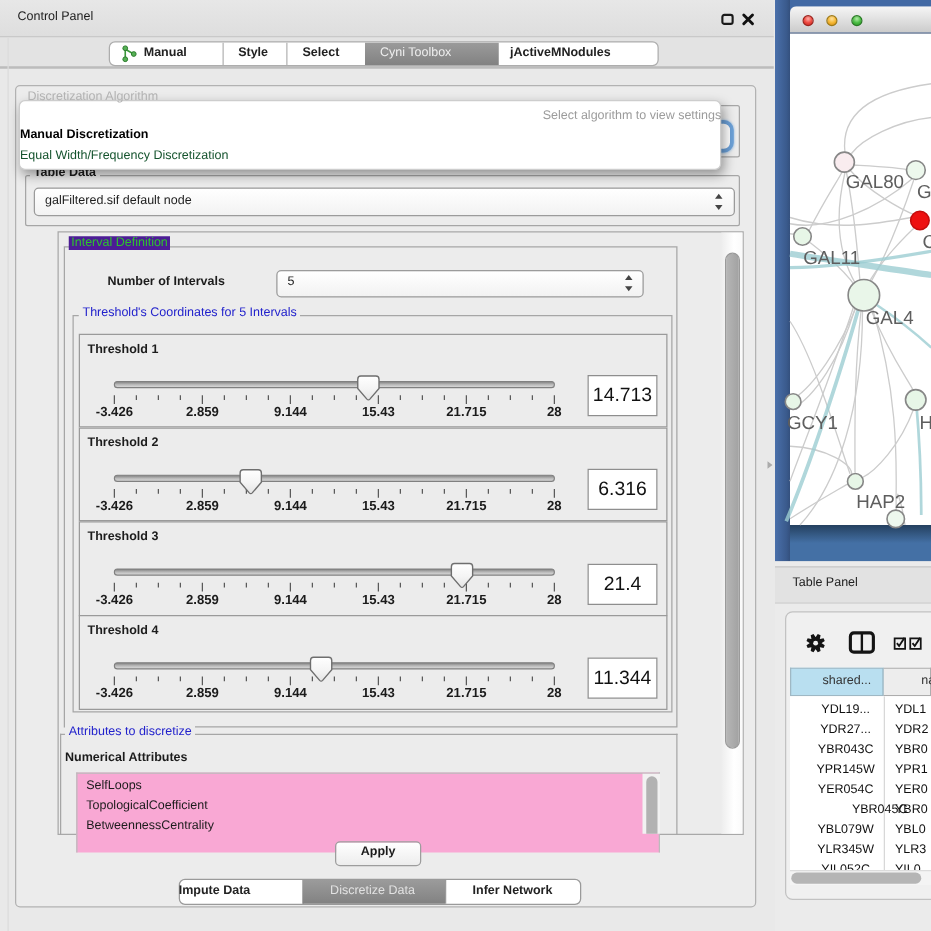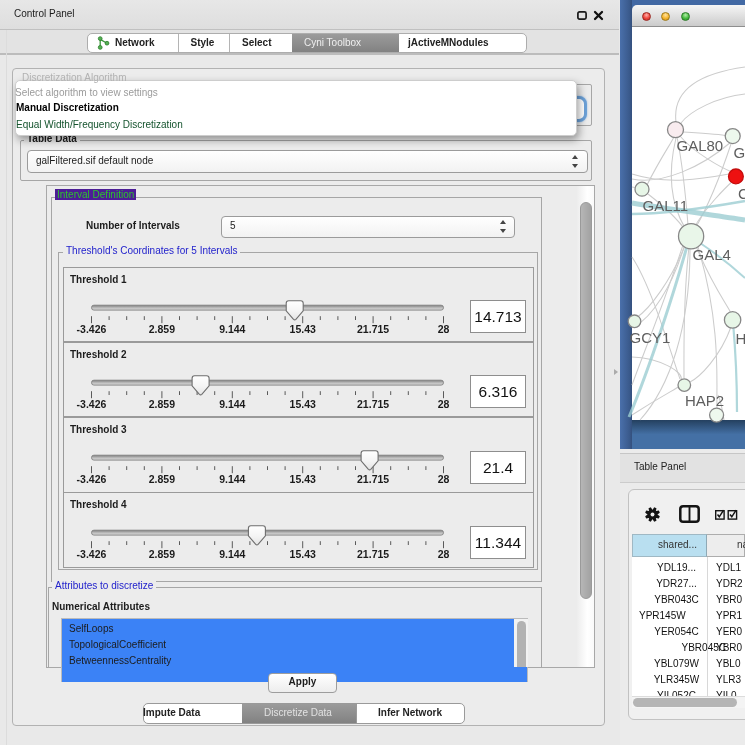--- a/index.html
+++ b/index.html
@@ -28,21 +28,21 @@
   <div style="left:89.5px;top:0;width:1px;height:20px;background:#b4b4b4"></div>
   <div style="left:141px;top:0;width:1px;height:20px;background:#b4b4b4"></div>
   <div style="left:204px;top:0;width:107px;height:20px;background:linear-gradient(#9b9b9b,#7f7f7f)"></div>
 </div>
 <svg style="left:97px;top:36px" width="13" height="14" viewBox="0 0 13 14">
  <path d="M3.2 3.4V10.6M3.6 3.6L9.6 7" stroke="#3a973a" stroke-width="1.3" fill="none"></path>
  <circle cx="3.2" cy="2.6" r="1.9" fill="#55b055" stroke="#2c7d2c" stroke-width="0.8"></circle>
  <circle cx="3.2" cy="11.4" r="1.9" fill="#55b055" stroke="#2c7d2c" stroke-width="0.8"></circle>
  <circle cx="10" cy="7.2" r="1.9" fill="#55b055" stroke="#2c7d2c" stroke-width="0.8"></circle>
 </svg>
-<div class="t13 b" style="left:115px;top:36.5px;color:#222">Network</div>
+<div class="t13 b" style="left:115px;top:36.5px;color:#222">Manual</div>
 <div class="t13 b" style="left:190.5px;top:36.5px;color:#222">Style</div>
 <div class="t13 b" style="left:242px;top:36.5px;color:#222">Select</div>
 <div class="t13" style="left:304px;top:36.5px;color:#efefef">Cyni Toolbox</div>
 <div class="t13 b" style="left:408px;top:36.5px;color:#222">jActiveMNodules</div>
 
 <div id="outer" style="left:12px;top:68px;width:593px;height:658px;background:#ececec;border:1px solid #b2b2b2;border-radius:4px"></div>
 
 <div style="left:20px;top:84px;width:572px;height:42px;border:1px solid #a6a6a6;border-radius:2px"></div>
 
 <div style="left:558px;top:96px;width:29px;height:26px;border:3px solid #6ca1d8;border-radius:8px;background:#fff;box-shadow:0 0 2px #8ab6e2"></div>
@@ -147,21 +147,21 @@
     <text x="310.1" y="65.9" font-size="10.5" font-weight="bold" fill="#1b1b1b" text-anchor="middle" font-family="Liberation Sans">21.715</text>
     <text x="380.5" y="65.9" font-size="10.5" font-weight="bold" fill="#1b1b1b" text-anchor="middle" font-family="Liberation Sans">28</text>
  <path transform="translate(193.9,33.3)" d="M-8.5 3Q-8.5 0.5 -6 0.5L6 0.5Q8.5 0.5 8.5 3L8.5 10.5L1.2 19Q0 20.2 -1.2 19L-8.5 10.5Z" fill="url(#thg)" stroke="#6e6e6e" stroke-width="1.1"></path>
 </svg>
 <div style="left:470px;top:525.7px;width:56px;height:33px;background:#fff;border:1px solid #8e8e8e"></div>
 <div style="left:470px;top:525.7px;width:56px;height:33px;text-align:center;line-height:33px;font-size:15.5px;color:#111">11.344</div>
 
 <div style="left:48px;top:587px;width:494px;height:81px;border:1px solid #a6a6a6;border-bottom:none"></div>
 <div class="t13" style="left:52px;top:580px;background:#ececec;padding:0 3px;color:#2222cc">Attributes to discretize</div>
 <div class="t13 b" style="left:52px;top:601px">Numerical Attributes</div>
-<div style="left:61px;top:618px;width:467px;height:64px;background:#3b82f6;border:1px solid #bbb;border-bottom:none;overflow:hidden">
+<div style="left:61px;top:618px;width:467px;height:64px;background:#f9a8d4;border:1px solid #bbb;border-bottom:none;overflow:hidden">
   <div class="t13" style="left:7px;top:4px;position:absolute">SelfLoops</div>
   <div class="t13" style="left:7px;top:20px;position:absolute">TopologicalCoefficient</div>
   <div class="t13" style="left:7px;top:36px;position:absolute">BetweennessCentrality</div>
 </div>
 <div style="left:514px;top:619px;width:14px;height:48px;background:#f2f2f2"></div>
 <div style="left:516.5px;top:621px;width:9.5px;height:46px;background:#b2b2b2;border-radius:5px 5px 0 0"></div>
 
 <div style="left:268px;top:673px;width:69px;height:20px;background:linear-gradient(#ffffff,#ededed);border:1px solid #9d9d9d;border-radius:4px"></div>
 <div class="t13 b" style="left:268px;top:676px;width:69px;text-align:center">Apply</div>
 
@@ -173,21 +173,21 @@
 <div class="t13 b" style="left:143px;top:707px;width:98px;text-align:left;color:#222">Impute Data</div>
 <div class="t13" style="left:241px;top:707px;width:114px;text-align:center;color:#e2e2e2">Discretize Data</div>
 <div class="t13 b" style="left:355px;top:707px;width:110px;text-align:center;color:#222">Infer Network</div>
 
 <div style="left:6px;top:30px;width:1px;height:715px;background:#dcdcdc"></div>
 
 <div style="left:614px;top:369px;width:0;height:0;border-top:3px solid transparent;border-bottom:3px solid transparent;border-left:4px solid #ababab"></div>
 
 <div id="popup" style="left:15px;top:80px;width:562px;height:56px;background:#fff;border:1px solid #cdcdcd;border-radius:5px;box-shadow:2px 4px 9px rgba(0,0,0,0.38);z-index:50"></div>
 <div class="t13" style="left:22px;top:72px;color:#b2b2b2;z-index:51">Discretization Algorithm</div>
-<div class="t13" style="left:15px;top:87px;width:562px;text-align:left;color:#9b9b9b;z-index:51">Select algorithm to view settings</div>
+<div class="t13" style="left:15px;top:87px;width:562px;text-align:right;color:#9b9b9b;z-index:51">Select algorithm to view settings</div>
 <div class="t13 b" style="left:16px;top:102px;z-index:51;color:#000">Manual Discretization</div>
 <div class="t13" style="left:16px;top:118.5px;z-index:51;color:#14532d">Equal Width/Frequency Discretization</div>
 
 <div id="bluewin" style="left:620px;top:0;width:125px;height:449px;background:#4269a4"></div>
 <div style="left:620px;top:0;width:12px;height:449px;background:linear-gradient(to right,#4a70ab,#3a5a8c 78%,#34507d)"></div>
 <div id="mactitle" style="left:632px;top:5px;width:113px;height:22px;background:linear-gradient(#f6f6f6,#cbcbcb);border-bottom:1px solid #8e8e8e;border-radius:5px 0 0 0"></div>
 <div style="left:642px;top:12px;width:9.4px;height:9.4px;border-radius:50%;background:radial-gradient(circle at 50% 30%,#ffb0aa 0%,#ee453c 55%,#ba2e26 100%);border:0.5px solid #9c241e"></div>
 <div style="left:661px;top:12px;width:9.4px;height:9.4px;border-radius:50%;background:radial-gradient(circle at 50% 30%,#ffe2a0 0%,#f5b52e 55%,#c8881c 100%);border:0.5px solid #9e7a18"></div>
 <div style="left:681px;top:12px;width:9.4px;height:9.4px;border-radius:50%;background:radial-gradient(circle at 50% 30%,#b4ecA8 0%,#46bb40 55%,#2f8f2a 100%);border:0.5px solid #2a7a26"></div>
 <div id="canvas" style="left:632px;top:27px;width:113px;height:393px;background:#fff;overflow:hidden"></div>
@@ -282,21 +282,21 @@
 
 <div id="tbody" style="left:632px;top:556.5px;width:113px;height:139px;background:#fff;overflow:hidden">
  <div style="left:75px;top:0;width:1px;height:139px;background:#d8d8d8;position:absolute"></div>
 </div>
 <div class="t13" style="left:639px;top:561.5px;width:75px;text-align:center;color:#111;z-index:3">YDL19...</div>
 <div class="t13" style="left:716px;top:561.5px;color:#111;z-index:3">YDL1</div>
 <div class="t13" style="left:639px;top:577.5px;width:75px;text-align:center;color:#111;z-index:3">YDR27...</div>
 <div class="t13" style="left:716px;top:577.5px;color:#111;z-index:3">YDR2</div>
 <div class="t13" style="left:639px;top:593.5px;width:75px;text-align:center;color:#111;z-index:3">YBR043C</div>
 <div class="t13" style="left:716px;top:593.5px;color:#111;z-index:3">YBR0</div>
-<div class="t13" style="left:639px;top:609.5px;width:75px;text-align:left;color:#111;z-index:3">YPR145W</div>
+<div class="t13" style="left:639px;top:609.5px;width:75px;text-align:center;color:#111;z-index:3">YPR145W</div>
 <div class="t13" style="left:716px;top:609.5px;color:#111;z-index:3">YPR1</div>
 <div class="t13" style="left:639px;top:625.5px;width:75px;text-align:center;color:#111;z-index:3">YER054C</div>
 <div class="t13" style="left:716px;top:625.5px;color:#111;z-index:3">YER0</div>
 <div class="t13" style="left:651px;top:641.5px;width:75px;text-align:right;color:#111;z-index:3">YBR045C</div>
 <div class="t13" style="left:716px;top:641.5px;color:#111;z-index:3">YBR0</div>
 <div class="t13" style="left:639px;top:657.5px;width:75px;text-align:center;color:#111;z-index:3">YBL079W</div>
 <div class="t13" style="left:716px;top:657.5px;color:#111;z-index:3">YBL0</div>
 <div class="t13" style="left:639px;top:673.5px;width:75px;text-align:center;color:#111;z-index:3">YLR345W</div>
 <div class="t13" style="left:716px;top:673.5px;color:#111;z-index:3">YLR3</div>
 <div class="t13" style="left:639px;top:689.5px;width:75px;text-align:center;color:#111;z-index:3">YIL052C</div>

